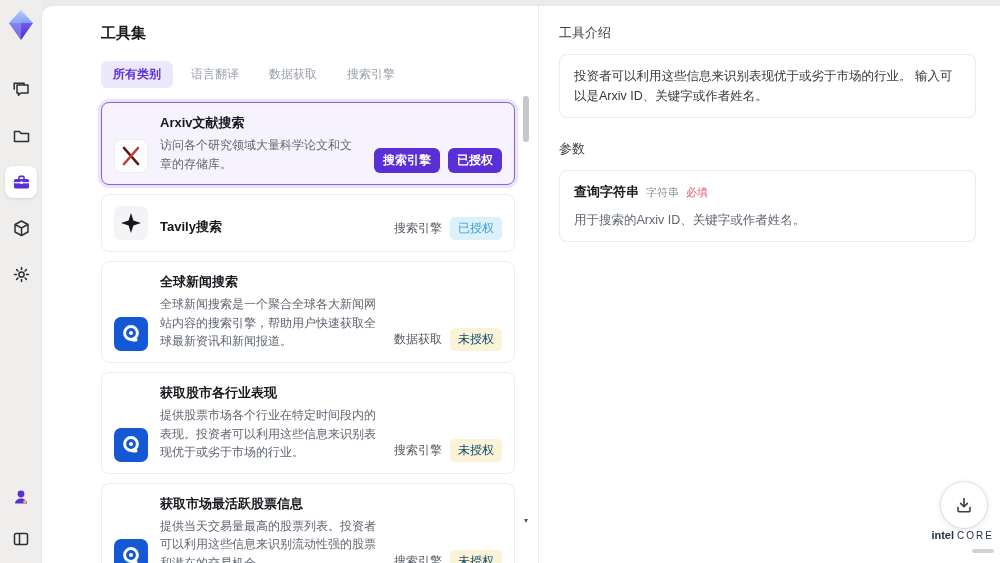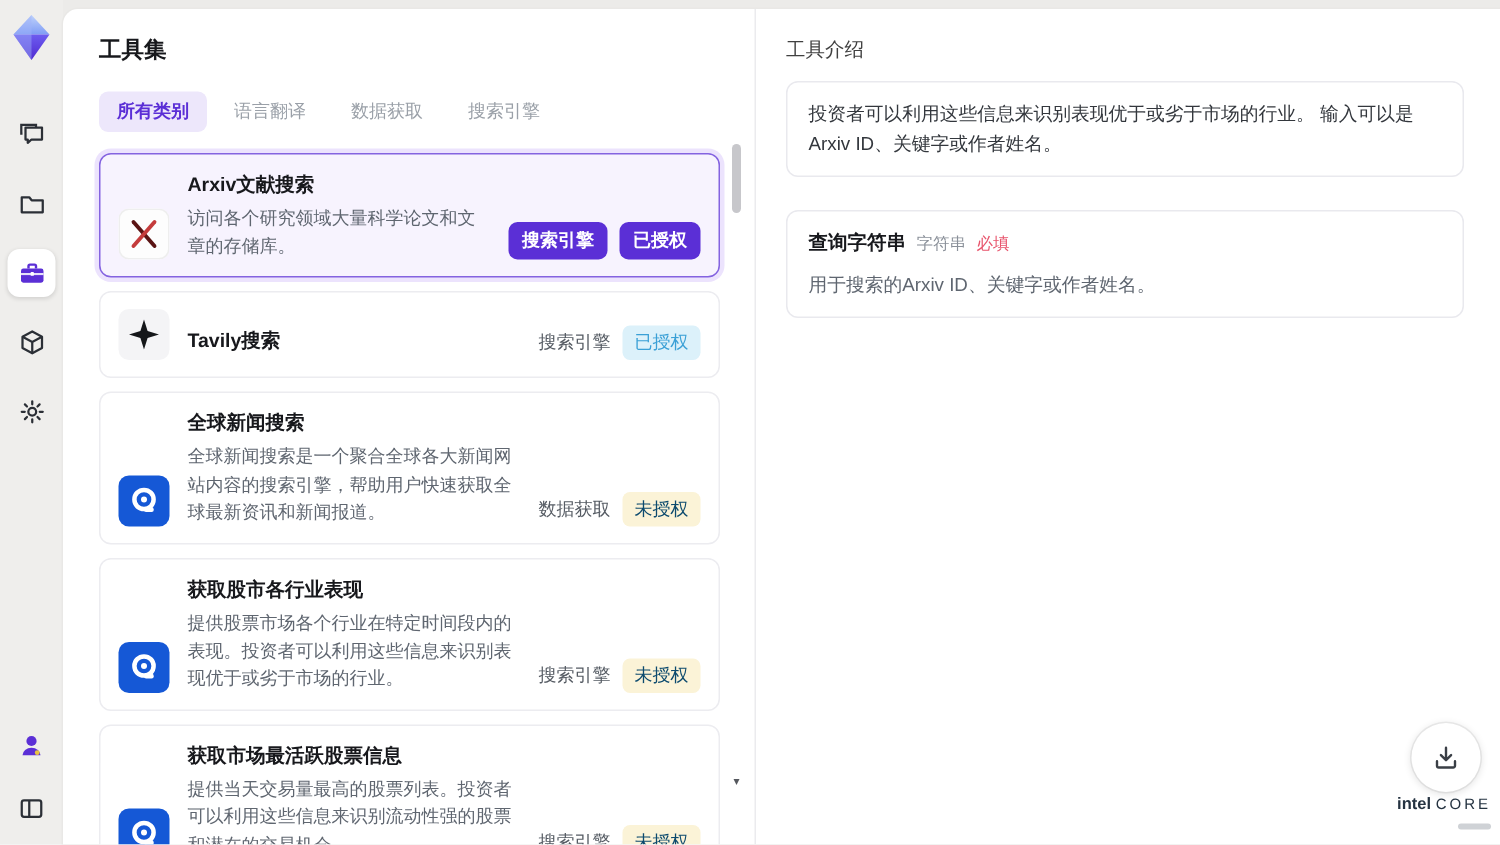--- a/index.html
+++ b/index.html
@@ -24,21 +24,21 @@
   .rail-btn.active { background:#ffffff; box-shadow:0 1px 3px rgba(0,0,0,.12); color:var(--accent); }
   .rail-bottom { margin-top:auto; display:flex; flex-direction:column; gap:10px; align-items:center; }
 
   
   .surface {
     flex:1; background:#ffffff; margin-top:6px; border-radius:10px 0 0 0;
     display:flex; height:557px; box-shadow:0 0 0 1px #e9e8e6;
   }
 
   
-  .pane-list { width:461px; flex:0 0 461px; padding:18px 0 0 24px; position:relative; overflow:hidden; }
+  .pane-list { width:461px; flex:0 0 461px; padding:18px 0 0 24px; position:relative; overflow:hidden;margin-left:35px; }
   .page-title { font-size:15px; font-weight:bold; color:#17181c; margin-bottom:18px; }
   .tabs { display:flex; gap:6px; align-items:center; margin-bottom:14px; }
   .tab { font-size:12px; color:#9aa0a8; padding:5px 12px; border-radius:6px; cursor:pointer; white-space:nowrap; }
   .tab.active { background:#ede7fb; color:var(--accent); font-weight:bold; }
 
   .tool-list { width:414px; }
   .tool-item {
     display:flex; gap:12px; padding:11px 12px; border:1px solid #ececf0;
     border-radius:8px; margin-bottom:9px; background:#fff; cursor:pointer; align-items:flex-end;
   }
@@ -268,20 +268,21 @@
       </div>
     </div>
 
     <div class="pane-detail">
 
       <div class="section-heading">工具介绍</div>
       <div class="detail-box">
         <span>投资者可以利用这些信息来识别表现优于或劣于市场的行业。 输入可以是Arxiv ID、关键字或作者姓名。</span>
       </div>
 
+      <div class="section-heading">参数</div>
       <div class="detail-box">
         <div class="param-row">
           <span class="param-name">查询字符串</span>
           <span class="param-type">字符串</span>
           <span class="param-required">必填</span>
         </div>
         <div class="param-desc">用于搜索的Arxiv ID、关键字或作者姓名。</div>
       </div>
     </div>
   </div>

